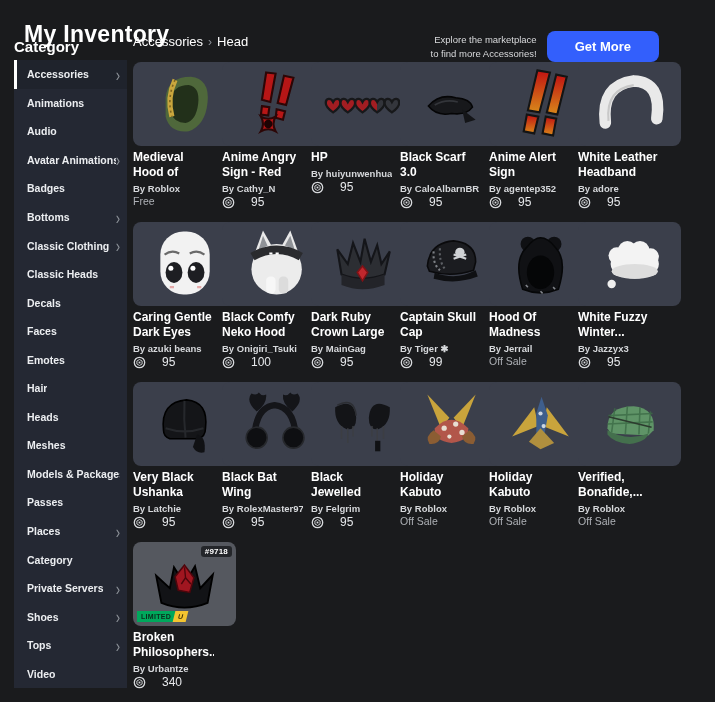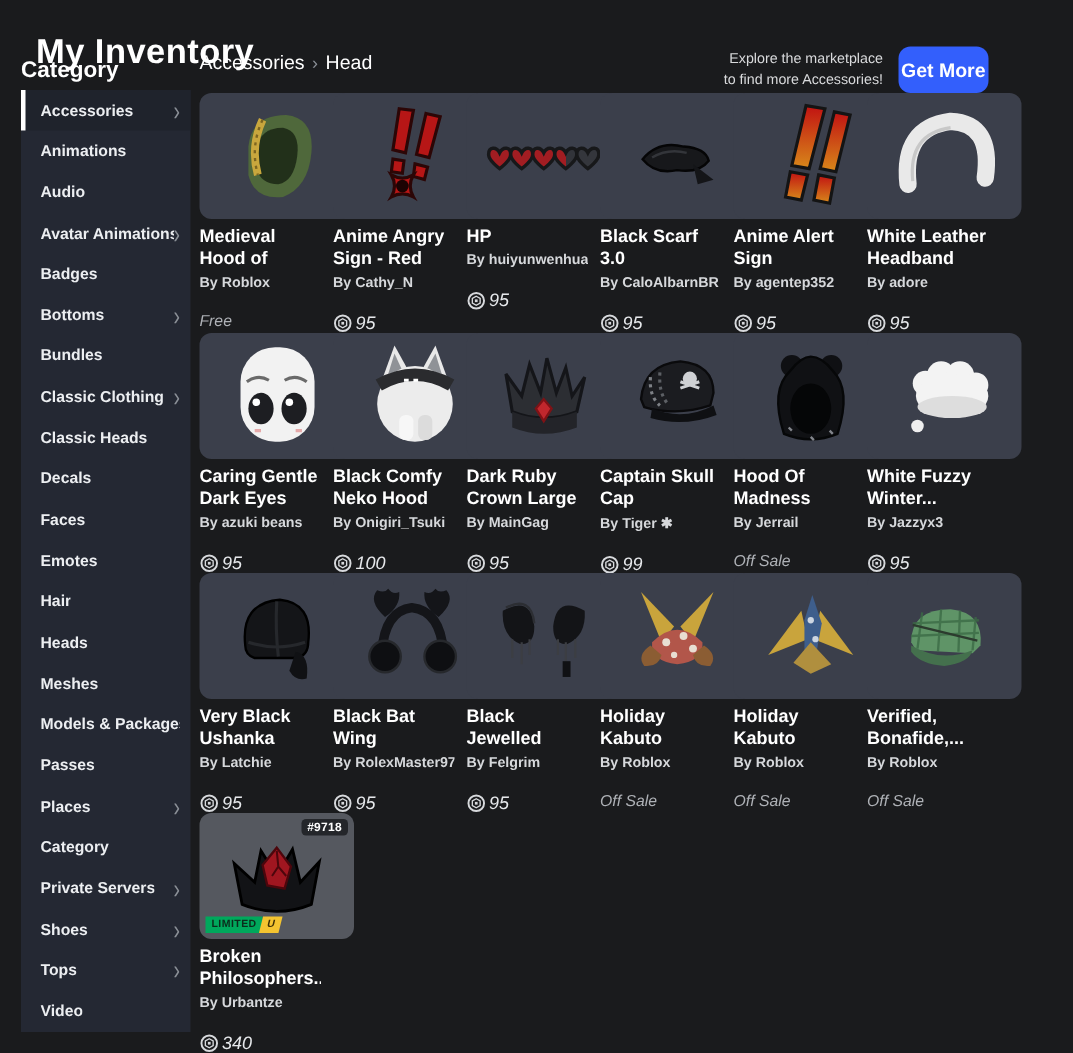--- a/index.html
+++ b/index.html
@@ -19,36 +19,36 @@
   .chev{color:#8b9097;font-size:13px;line-height:1;transform:scaleY(1.4);font-weight:400;}
   
   .main{position:absolute;left:133px;top:28px;width:526px;}
   .topbar{display:flex;justify-content:space-between;align-items:flex-end;height:34px;}
   .breadcrumb{font-size:13px;color:#fff;align-self:flex-start;margin-top:6px;}
   .breadcrumb .sep{color:#8b9097;margin:0 5px;font-size:12px;}
   .crumb{cursor:pointer;}
   .topbar-right{display:flex;align-items:center;gap:10px;}
   .mk-note{font-size:9.5px;color:#d9dadc;text-align:right;line-height:1.45;}
   .get-more{background:#335ffc;color:#fff;border:none;border-radius:8px;font-family:inherit;
-    font-size:13px;font-weight:700;padding:8px 2px;cursor:pointer;}
+    font-size:13px;font-weight:700;padding:8px 28px;cursor:pointer;}
   
   .grid{margin-top:0;display:grid;grid-template-columns:repeat(6,81px);column-gap:8px;row-gap:8px;}
   .card{width:81px;height:152px;cursor:pointer;position:relative;}
   .thumb{width:103px;height:84px;border-radius:8px;background:#3b3f4b;position:relative;overflow:hidden;}
   .thumb.limited{background:#55585f;}
   .thumb svg{position:absolute;inset:0;width:100%;height:100%;}
   .serial{position:absolute;top:4px;right:4px;font-size:8px;font-weight:800;color:#fff;
     background:rgba(24,26,29,.8);padding:1px 4px;border-radius:3px;letter-spacing:.2px;}
   .badges{position:absolute;left:4px;bottom:4px;display:flex;align-items:stretch;}
   .b-lim{background:#00a85c;color:#0b2c1c;font-size:7px;font-weight:800;padding:2px 4px;letter-spacing:.3px;}
   .b-u{background:#f4c430;color:#3d3006;font-size:7px;font-weight:800;padding:2px 4px;transform:skewX(-14deg);margin-left:-1px;}
   .iname{margin-top:4px;font-size:12px;font-weight:700;line-height:15px;color:#fff;
     max-height:30px;overflow:hidden;}
   .byline{margin-top:3px;font-size:9.5px;font-weight:700;color:#d6d8db;white-space:nowrap;overflow:hidden;}
-  .price{margin-top:14px;display:flex;align-items:center;gap:2px;font-size:12px;color:#e6e8eb;font-style:italic;}
+  .price{margin-top:1px;display:flex;align-items:center;gap:16px;font-size:12px;color:#e6e8eb;}
   .price .rbx{width:13px;height:13px;flex:0 0 auto;}
   .muted{font-size:10.5px;color:#aeb1b6;font-weight:400;}
 </style>
 </head>
 <body>
 
 <h1 class="page-title">My Inventory</h1>
 <div class="cat-heading">Category</div>
 
 <nav class="sidebar" id="sidebar-list">
@@ -67,23 +67,20 @@
       <span class="chev">›</span>
     </div>
     <div class="side-item">
       <span class="side-label">Badges</span>
     </div>
     <div class="side-item">
       <span class="side-label">Bottoms</span>
       <span class="chev">›</span>
     </div>
     <div class="side-item">
-      <span class="side-label">Bundles</span>
-    </div>
-    <div class="side-item">
       <span class="side-label">Classic Clothing</span>
       <span class="chev">›</span>
     </div>
     <div class="side-item">
       <span class="side-label">Classic Heads</span>
     </div>
     <div class="side-item">
       <span class="side-label">Decals</span>
     </div>
     <div class="side-item">

